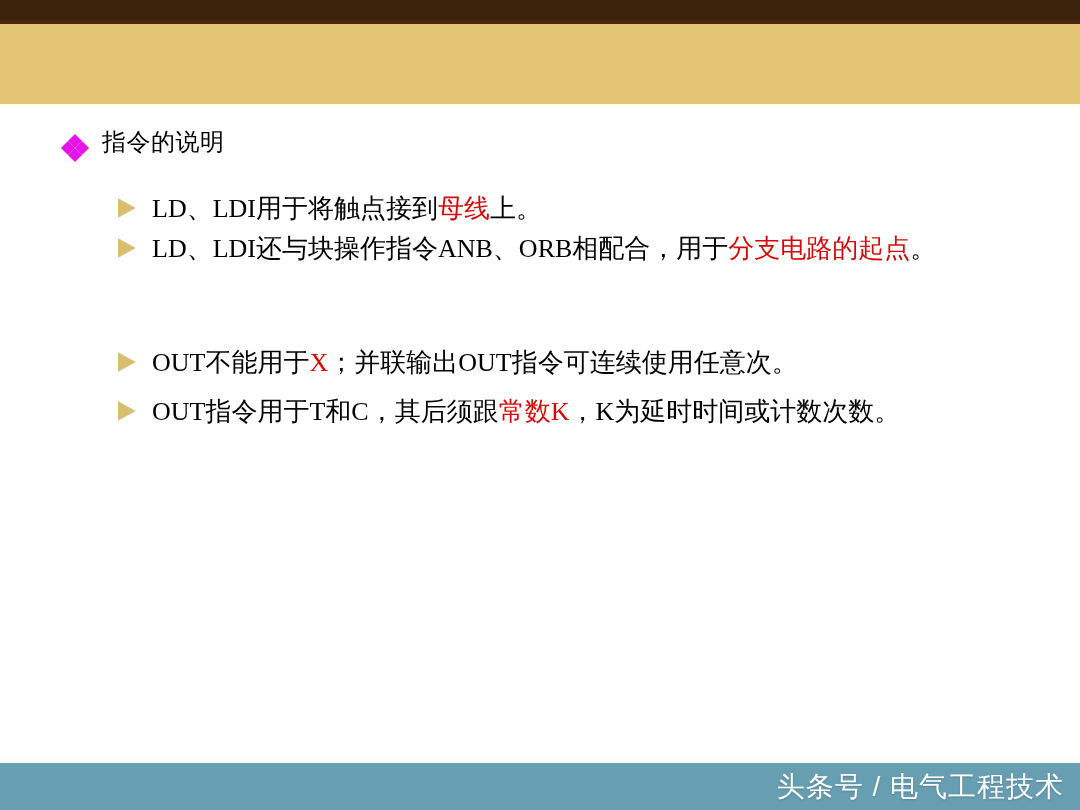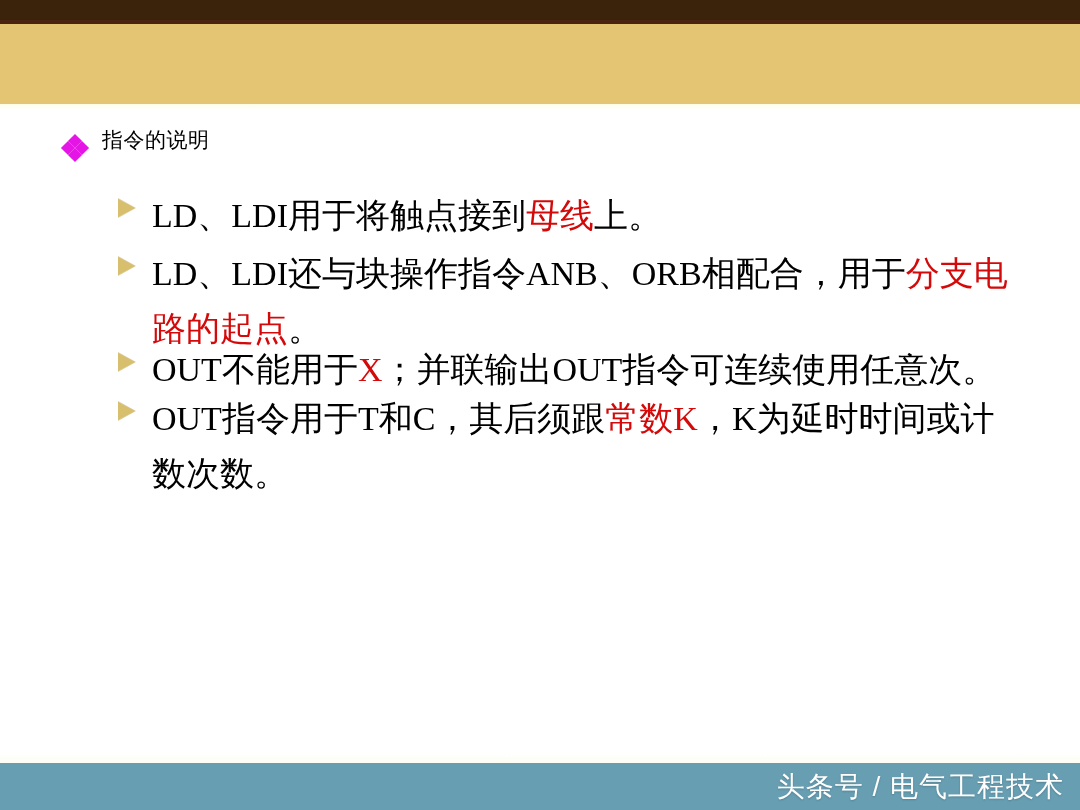--- a/index.html
+++ b/index.html
@@ -88,21 +88,21 @@
     height: 10px;
     background: #e515e5;
     transform: rotate(45deg);
   }
   .dia.d-top    { left: 8px;  top: 0px; }
   .dia.d-left   { left: 1px;  top: 7px; }
   .dia.d-right  { left: 15px; top: 7px; }
   .dia.d-bottom { left: 8px;  top: 14px; }
 
   .lvl1-text {
-    font-size: 21px;
+    font-size: 24px;
     color: #000000;
     line-height: 1.18;
     white-space: nowrap;
     letter-spacing: 0.5px;
   }
 
   
   .lvl2 {
     position: absolute;
     left: 118px;
@@ -135,30 +135,30 @@
     top: 1px;
     width: 0;
     height: 0;
     border-top: 10px solid transparent;
     border-bottom: 10px solid transparent;
     border-left: 18px solid #bda553;
     opacity: 0.55;
   }
 
   .lvl2-text {
-    font-size: 34px;
+    font-size: 26px;
     color: #000000;
     line-height: 1.62;
     letter-spacing: 0px;
   }
   .red { color: #d40a0a; }
 
   
   #b1 { top: 78px; }
-  #b2 { top: 136px; }
+  #b2 { top: 118px; }
   #b3 { top: 232px; }
   #b4 { top: 281px; }
 
   
   .footer-fade {
     position: absolute;
     left: 0;
     top: 752px;
     width: 1080px;
     height: 11px;

